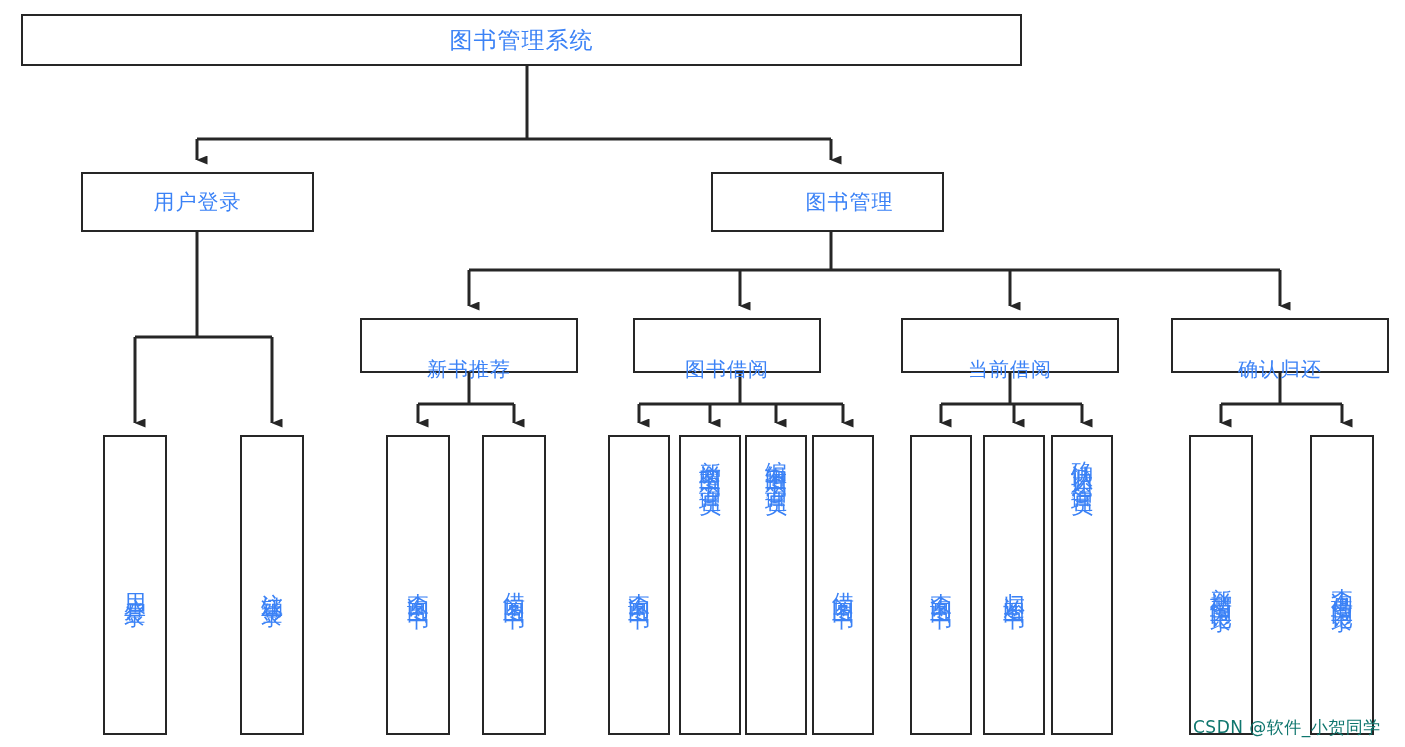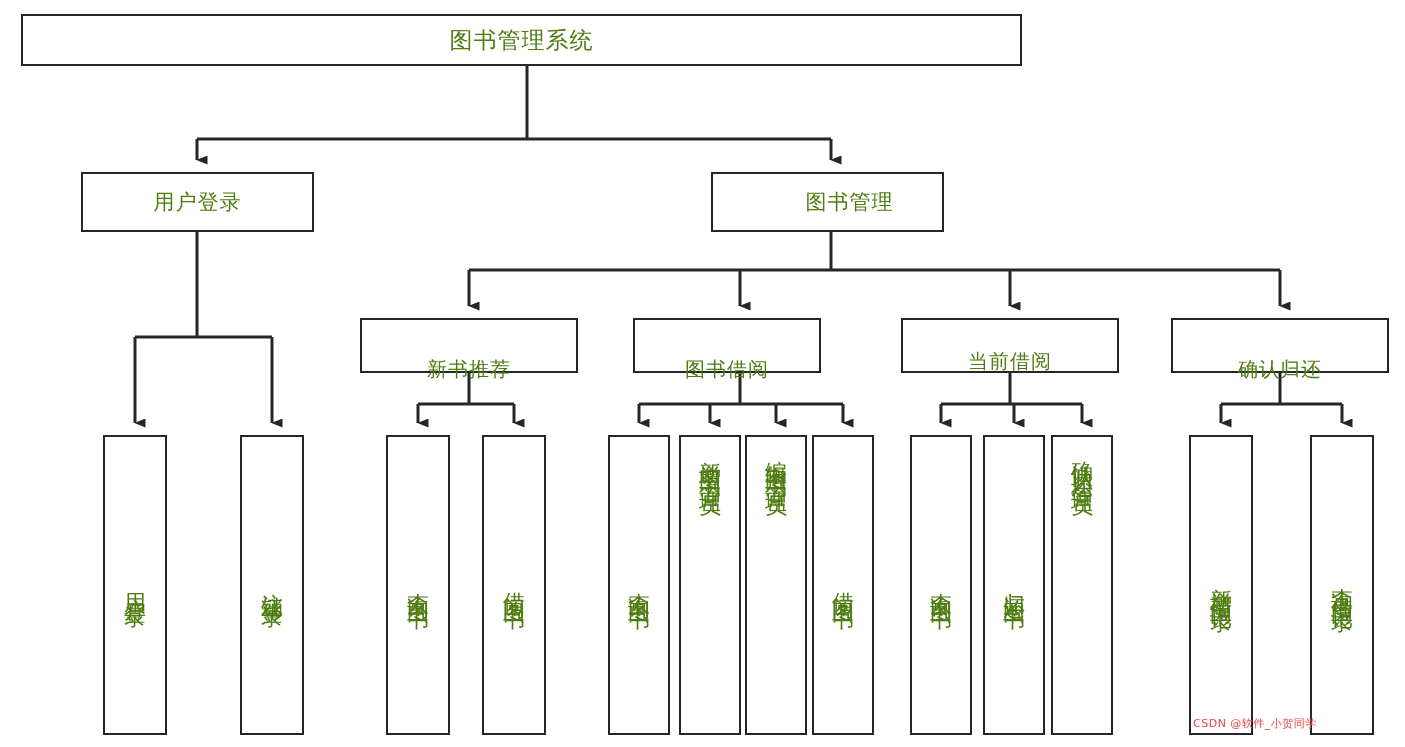--- a/index.html
+++ b/index.html
@@ -27,21 +27,21 @@
     pointer-events: none;
   }
   .node {
     position: absolute;
     box-sizing: border-box;
     background: #ffffff;
     border: 2px solid #262626;
     display: flex;
     align-items: center;
     justify-content: center;
-    color: #4d7c0f;
+    color: #3b82f6;
   }
   .node .lbl {
     display: block;
     text-align: center;
     line-height: 1.0;
     white-space: nowrap;
   }
   
   .node.root { }
   .node.root .lbl {
@@ -66,22 +66,22 @@
     white-space: nowrap;
     text-align: start;
   }
   
   .node.leaf.mid {
     align-items: center;
     padding-top: 0;
   }
   .watermark {
     position: absolute;
-    font-size: 11px;
-    color: #ef4444;
+    font-size: 17px;
+    color: #0f766e;
     white-space: nowrap;
     letter-spacing: 0.5px;
   }
 </style>
 </head>
 <body>
 
 <div id="canvas">
 
   <svg class="connectors" viewBox="0 0 1405 747" xmlns="http://www.w3.org/2000/svg">
@@ -147,21 +147,21 @@
   </div>
 
   <div class="node h2" style="left:360px; top:318px; width:218px; height:55px;">
     <span class="lbl">新书推荐</span>
   </div>
 
   <div class="node h2" style="left:633px; top:318px; width:188px; height:55px;">
     <span class="lbl">图书借阅</span>
   </div>
 
-  <div class="node h2" style="left:901px; top:318px; width:218px; height:55px;align-items:flex-end;">
+  <div class="node h2" style="left:901px; top:318px; width:218px; height:55px;">
     <span class="lbl">当前借阅</span>
   </div>
 
   <div class="node h2" style="left:1171px; top:318px; width:218px; height:55px;">
     <span class="lbl">确认归还</span>
   </div>
 
   <div class="node leaf mid" style="left:103px; top:435px; width:64px; height:300px;">
     <span class="lbl">用户登录</span>
   </div>

